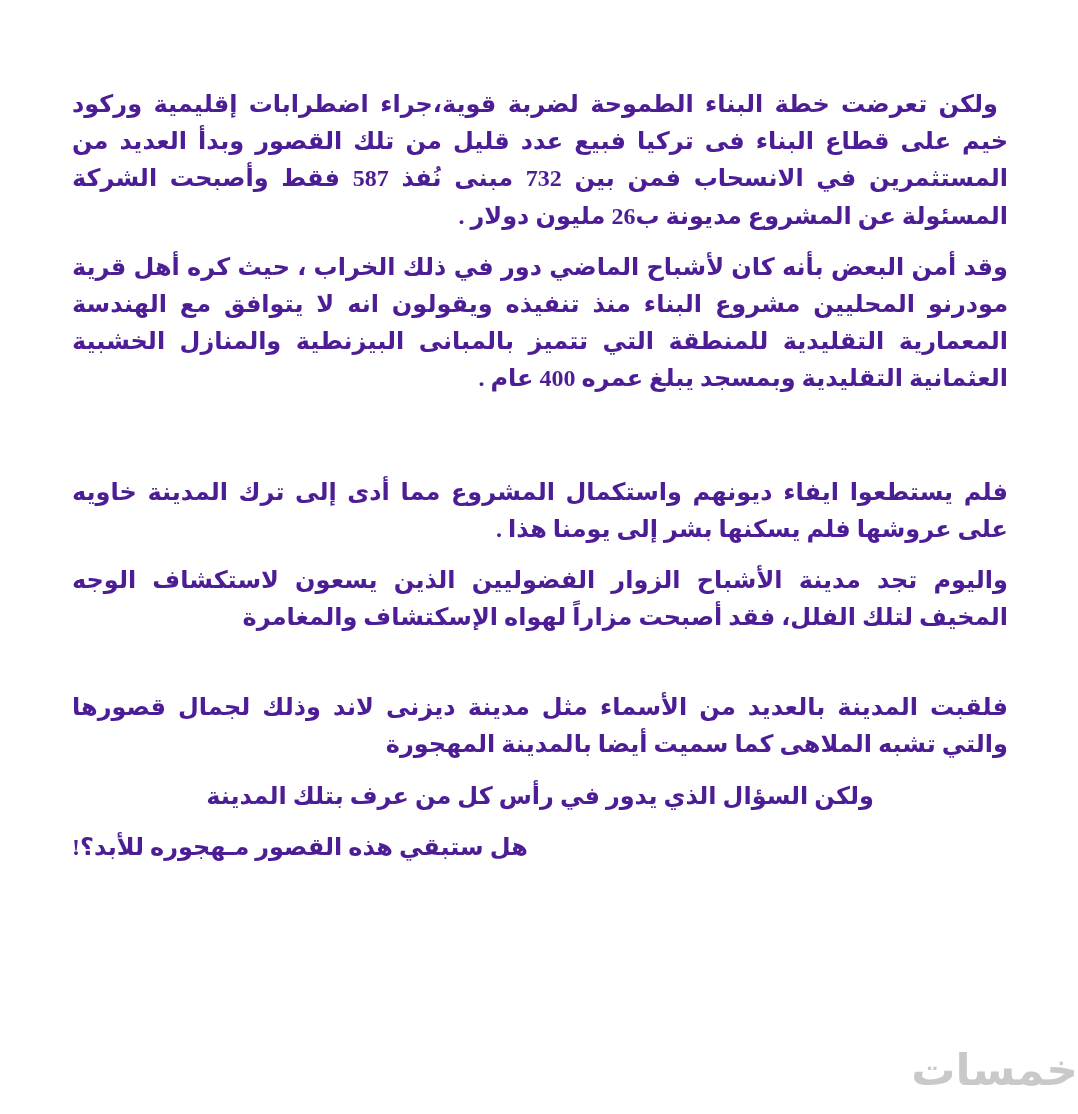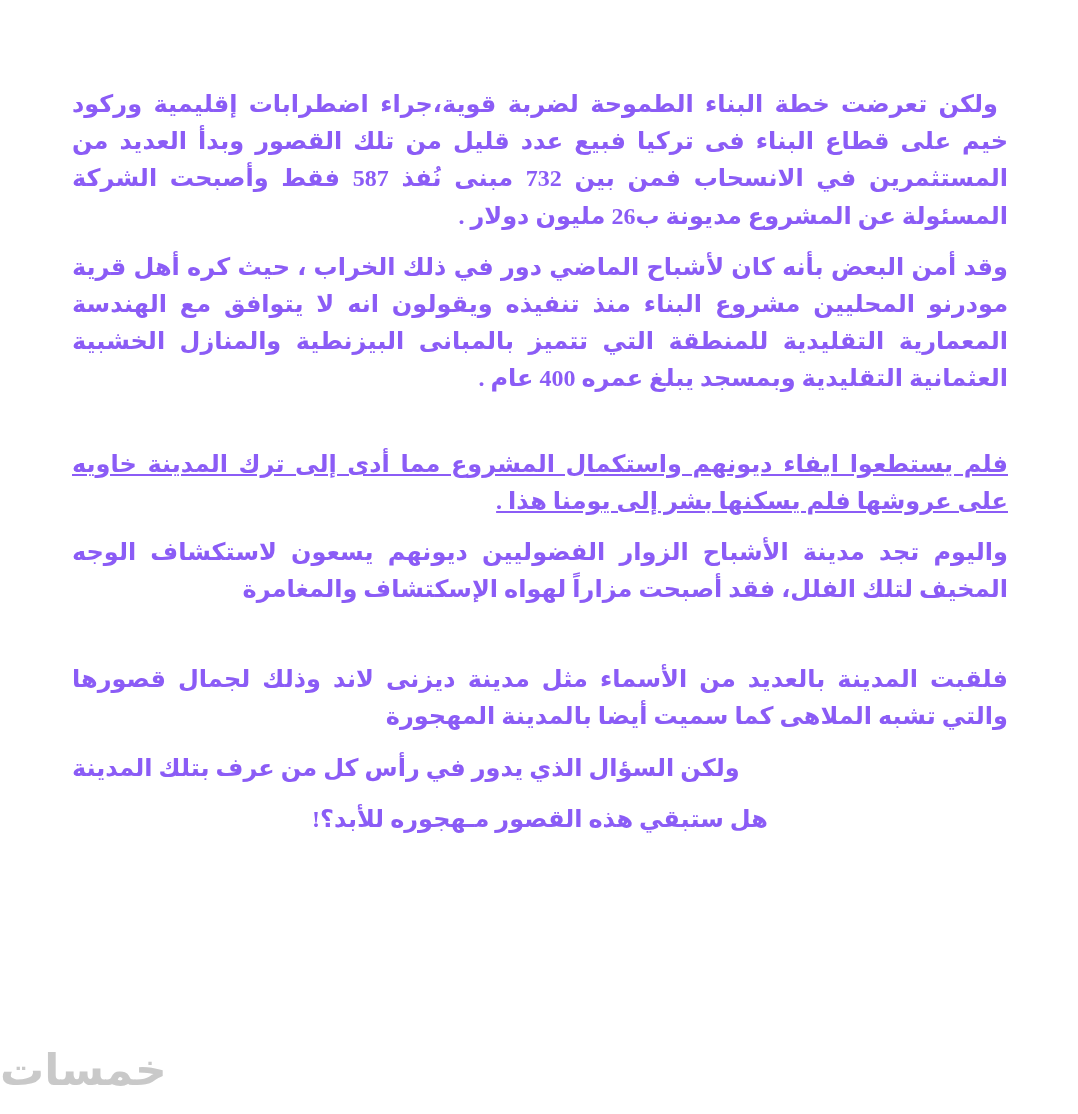--- a/index.html
+++ b/index.html
@@ -10,73 +10,72 @@
     width: 1078px;
     height: 1114px;
     background: #ffffff;
     position: relative;
     overflow: hidden;
     font-family: "Liberation Serif", "DejaVu Serif", "DejaVu Sans", serif;
   }
   .doc {
     direction: rtl;
     unicode-bidi: embed;
-    color: #8b5cf6;
+    color: #4c1d95;
     font-weight: bold;
     font-size: 24px;
     line-height: 1.55;
     padding: 86px 70px 0 72px;
     box-sizing: border-box;
   }
   .para {
     margin: 0 0 14px 0;
     text-align: justify;
     text-justify: inter-word;
   }
   .para.first-indent {
     text-indent: 10px;
   }
   .para.big-gap-before {
-    margin-top: 48px;
-    text-decoration: underline;
+    margin-top: 76px;
   }
   .para.mid-gap-before {
     margin-top: 53px;
   }
   .para.align-right {
-    text-align: left;
+    text-align: center;
   }
   .para.align-center {
-    text-align: center;
+    text-align: left;
   }
   .watermark {
     position: absolute;
     left: 0;
     right: 0;
     bottom: 18px;
-    text-align: left;
+    text-align: right;
     color: #c9c9c9;
     font-size: 44px;
     font-weight: bold;
     direction: rtl;
     letter-spacing: 1px;
     user-select: none;
   }
 </style>
 </head>
 <body>
 
 <div class="doc">
   <p class="para first-indent">ولكن تعرضت خطة البناء الطموحة لضربة  قوية،جراء اضطرابات إقليمية وركود خيم على قطاع البناء فى تركيا  فبيع عدد قليل من تلك القصور وبدأ العديد من المستثمرين في الانسحاب فمن بين 732 مبنى نُفذ 587 فقط وأصبحت الشركة المسئولة عن المشروع مديونة ب26 مليون دولار .</p>
 
   <p class="para">وقد أمن البعض بأنه كان لأشباح الماضي دور في ذلك الخراب ، حيث كره أهل قرية مودرنو المحليين مشروع البناء منذ تنفيذه ويقولون انه لا يتوافق مع الهندسة المعمارية التقليدية للمنطقة التي تتميز بالمبانى البيزنطية والمنازل الخشبية العثمانية التقليدية وبمسجد يبلغ عمره 400 عام .</p>
 
   <p class="para big-gap-before">فلم يستطعوا ايفاء ديونهم واستكمال المشروع مما أدى إلى ترك المدينة خاويه على عروشها فلم يسكنها بشر إلى يومنا هذا .</p>
 
-  <p class="para">واليوم تجد مدينة الأشباح الزوار الفضوليين ديونهم يسعون لاستكشاف الوجه المخيف لتلك الفلل، فقد أصبحت مزاراً لهواه الإسكتشاف والمغامرة</p>
+  <p class="para">واليوم تجد مدينة الأشباح الزوار الفضوليين الذين يسعون لاستكشاف الوجه المخيف لتلك الفلل، فقد أصبحت مزاراً لهواه الإسكتشاف والمغامرة</p>
 
   <p class="para mid-gap-before">فلقبت المدينة بالعديد من الأسماء مثل مدينة ديزنى لاند وذلك لجمال قصورها والتي تشبه الملاهى كما سميت أيضا بالمدينة المهجورة</p>
 
   <p class="para align-right">ولكن السؤال الذي يدور في رأس كل من عرف بتلك المدينة</p>
 
   <p class="para align-center">هل ستبقي هذه القصور مـهجوره للأبد؟!</p>
 </div>
 
 <div class="watermark">خمسات</div>
 

